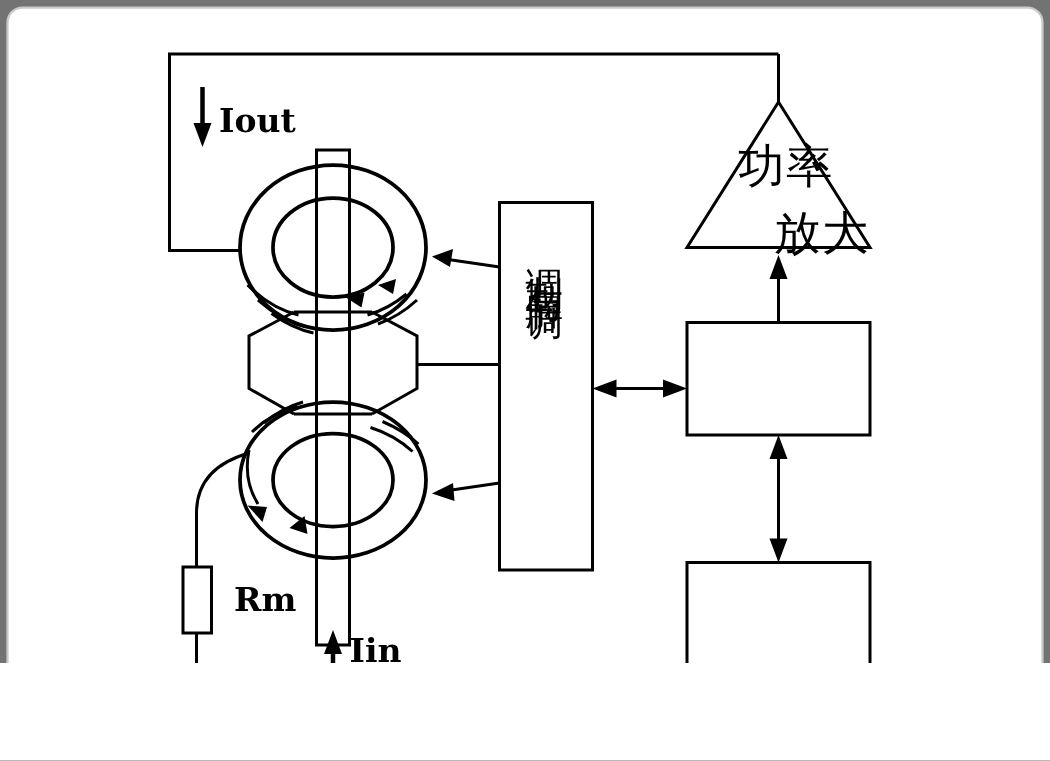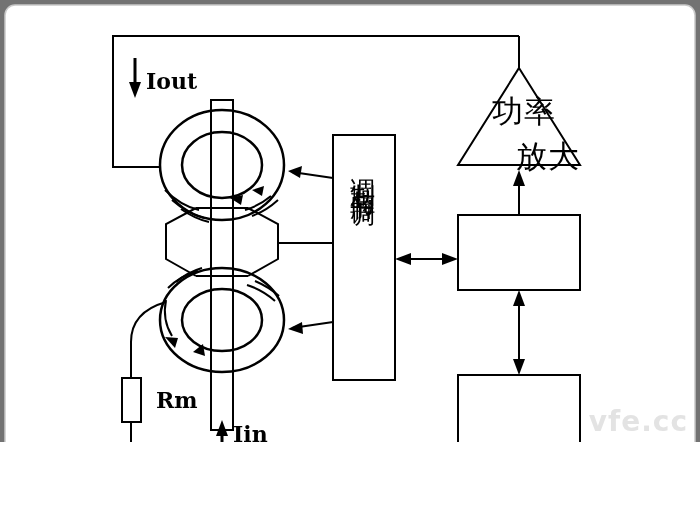--- a/index.html
+++ b/index.html
@@ -183,15 +183,14 @@
 
   <div class="lbl en-lbl" style="left:156px; top:389px;">Rm</div>
 
   <div class="lbl cn-vertical" style="left:349px; top:158px; height:210px;">调制与解调</div>
 
   <div class="lbl cn-block" style="left:492px; top:95px;">功率</div>
   <div class="lbl cn-block" style="left:516px; top:130px;margin-top:10px;">放大</div>
 
 
 
-  <div id="watermark">vfe.cc</div>
 
 </div>
 
 </body></html>

